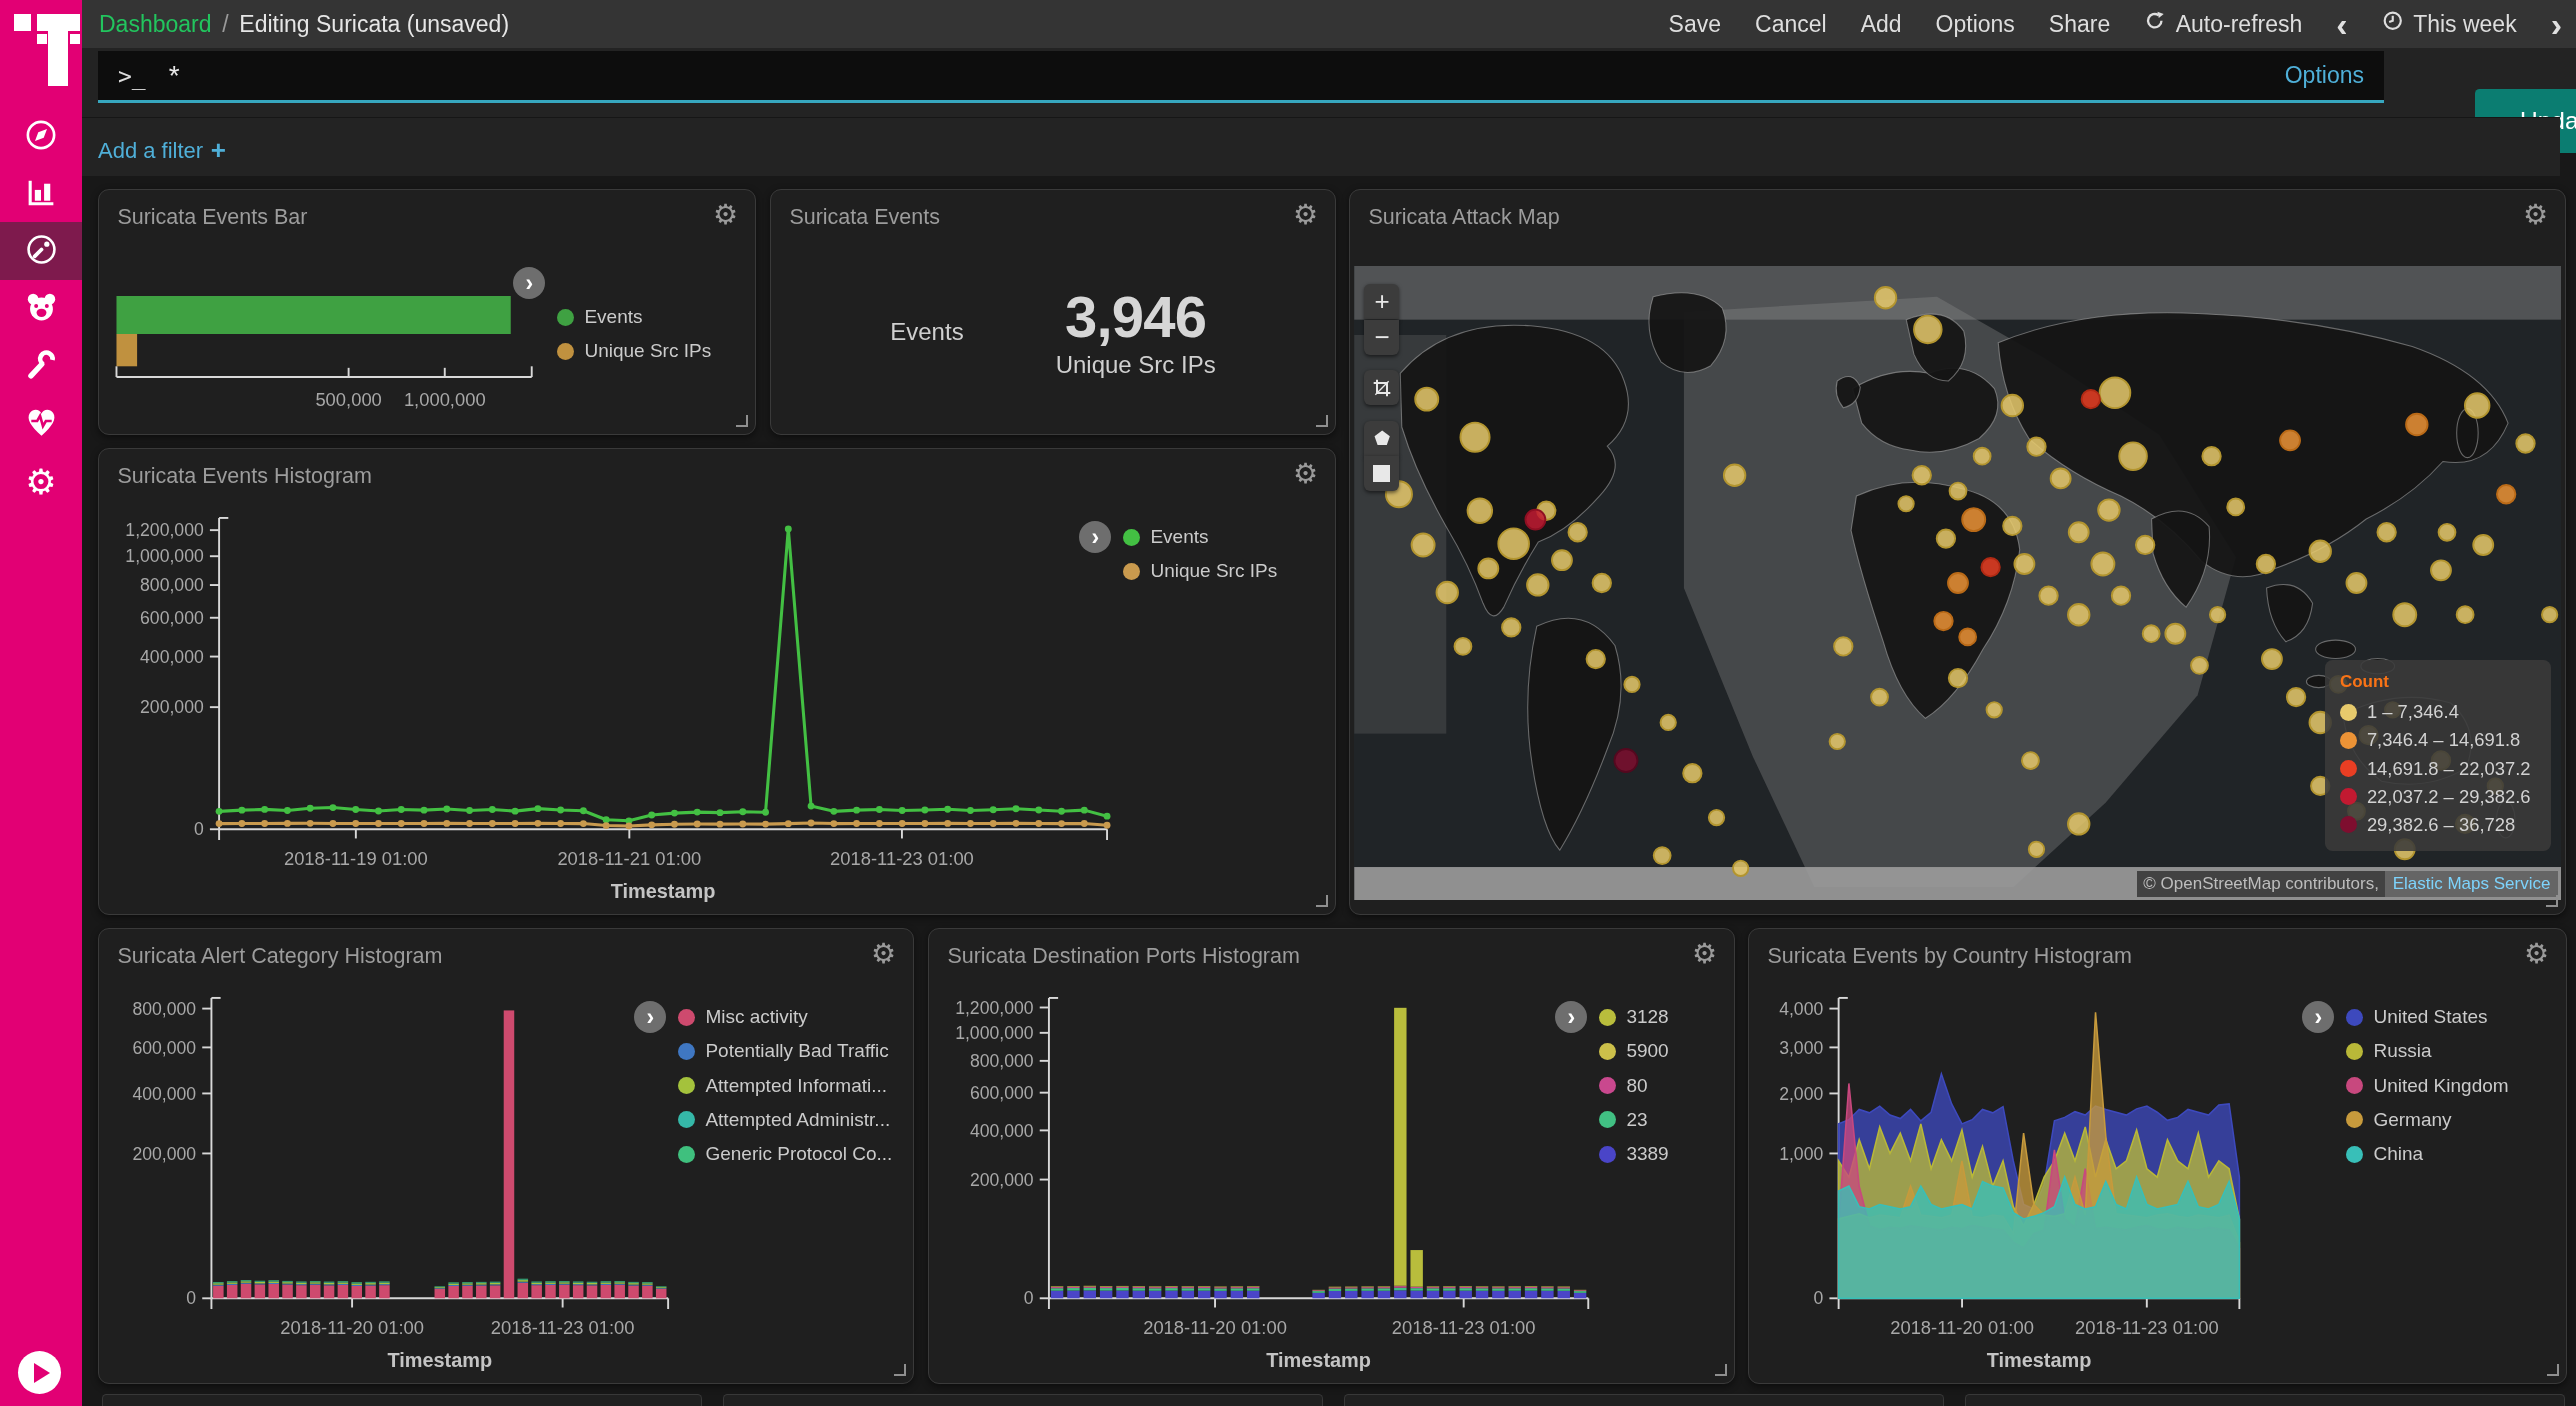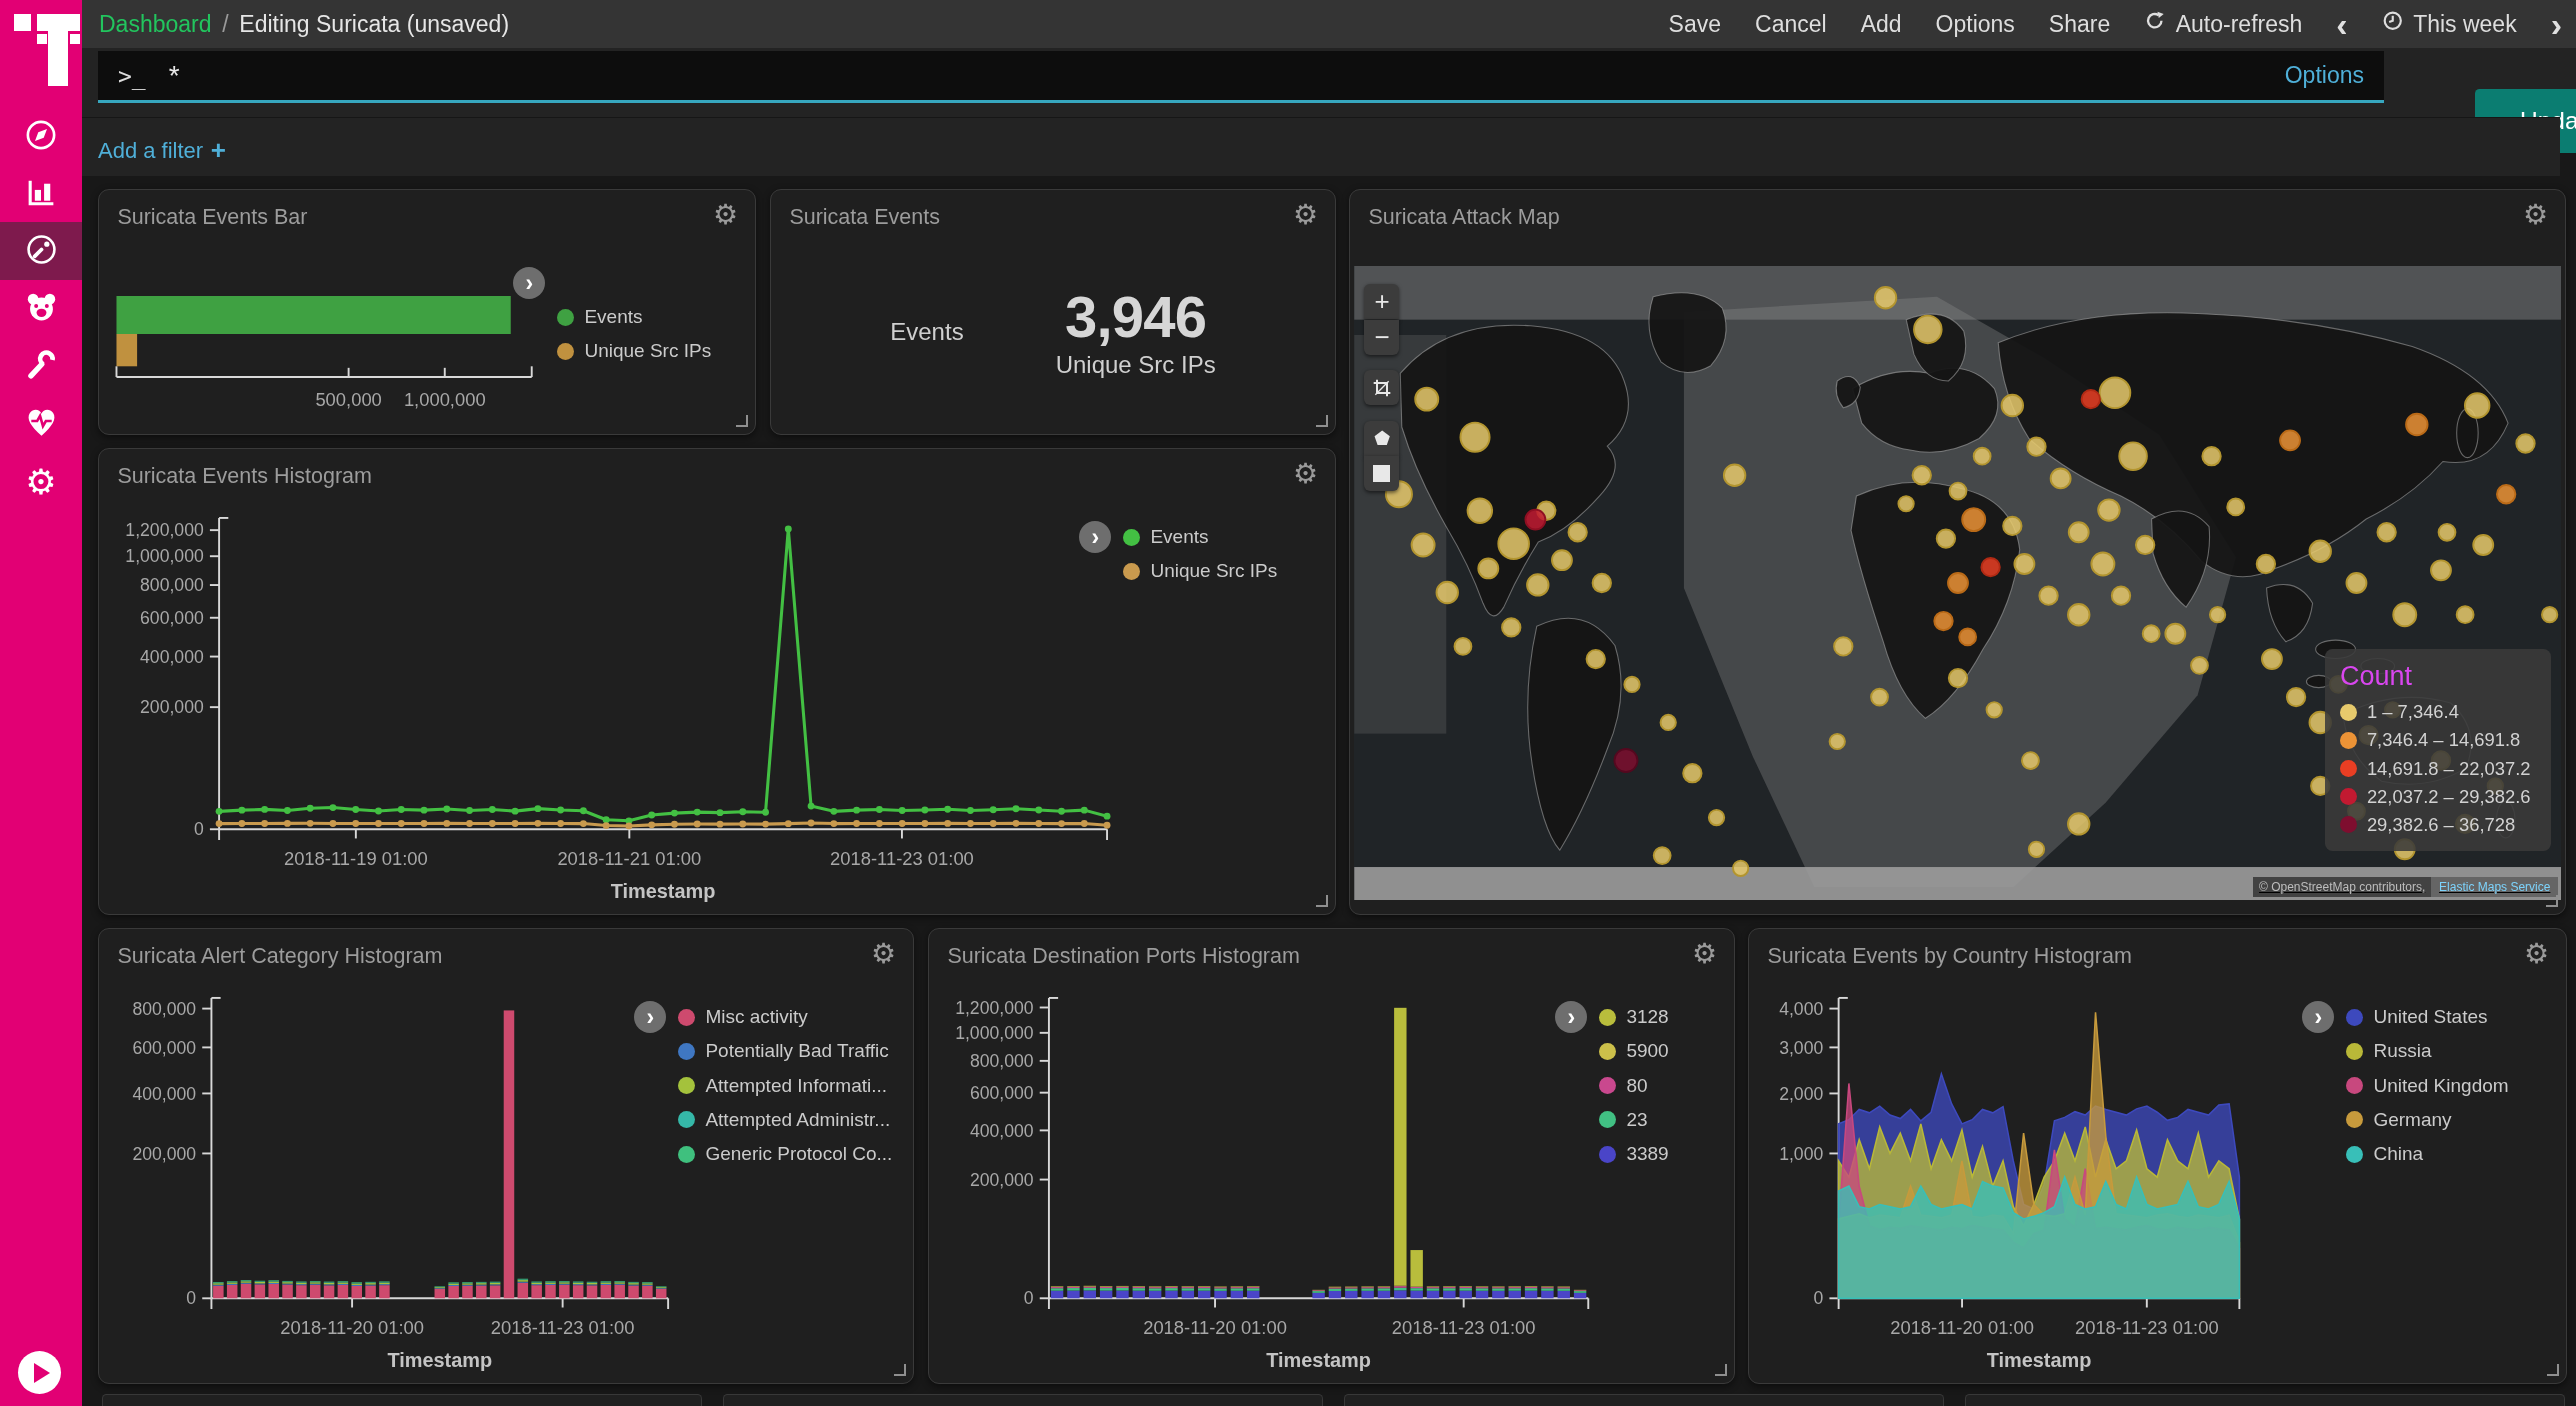--- a/index.html
+++ b/index.html
@@ -50,23 +50,23 @@
   
   #metric-body{position:absolute;left:0;right:0;top:69px;bottom:31px;display:flex;align-items:center;justify-content:center;gap:92px;}
   .metric{text-align:center;color:#D6D6D6;}
   .metric .val{font-size:58px;font-weight:bold;letter-spacing:-0.8px;}
   .metric .lab{font-size:24px;margin-top:1.5px;color:#CFCFCF;}
   
   #map-area{position:absolute;left:3.8px;right:3.8px;top:76px;bottom:14px;background:#23272A;overflow:hidden;}
   .mapbtn{position:absolute;width:35px;height:35px;background:#3C3C3C;color:#E8E8E8;display:flex;align-items:center;justify-content:center;font-size:26px;box-shadow:0 1.5px 3.8px rgba(0,0,0,.5);}
   .mapbtn.sq{font-size:21.5px;}
   #map-legend{position:absolute;right:10.7px;bottom:49px;background:rgba(58,58,58,.88);border-radius:7.7px;padding:12.3px 20px 15.3px 15.3px;}
-  #map-legend .mtitle{font-size:27px;font-weight:normal;color:#d946ef;margin-bottom:9.2px;}
+  #map-legend .mtitle{font-size:17px;font-weight:bold;color:#f97316;margin-bottom:9.2px;}
   #map-legend .lrow{font-size:18.4px;color:#D2D2D2;margin-top:6.1px;}
-  #map-attr{position:absolute;right:3.1px;bottom:3.1px;display:flex;font-size:12px;align-items:center;text-decoration:underline;}
+  #map-attr{position:absolute;right:3.1px;bottom:3.1px;display:flex;font-size:17px;align-items:center;}
   #map-attr .a1{background:rgba(40,40,40,.75);color:#BDBDBD;padding:3.1px 6.1px;}
   #map-attr .a2{background:rgba(98,98,98,.92);color:#7dd3fc;padding:3.1px 7.7px;}
   .stub{position:absolute;height:12.3px;background:#202020;border:0.8px solid #383838;border-bottom:none;border-radius:4.6px 4.6px 0 0;}
 </style>
 </head>
 <body>
 
 <div id="app">
 
   <nav id="sidebar">

